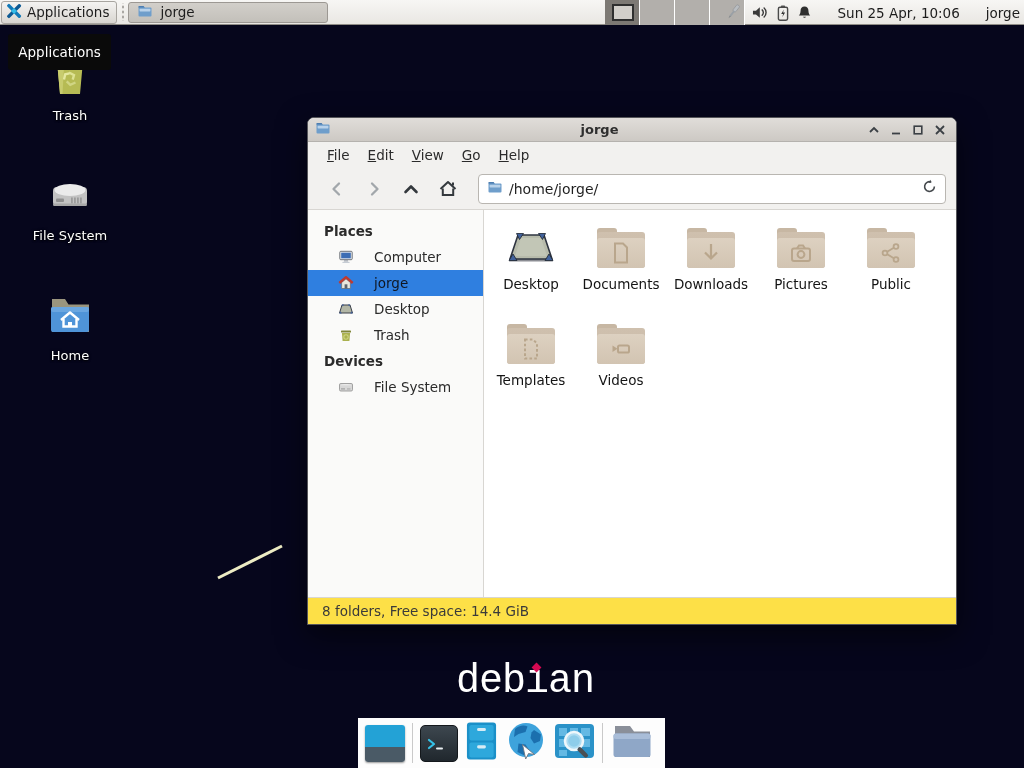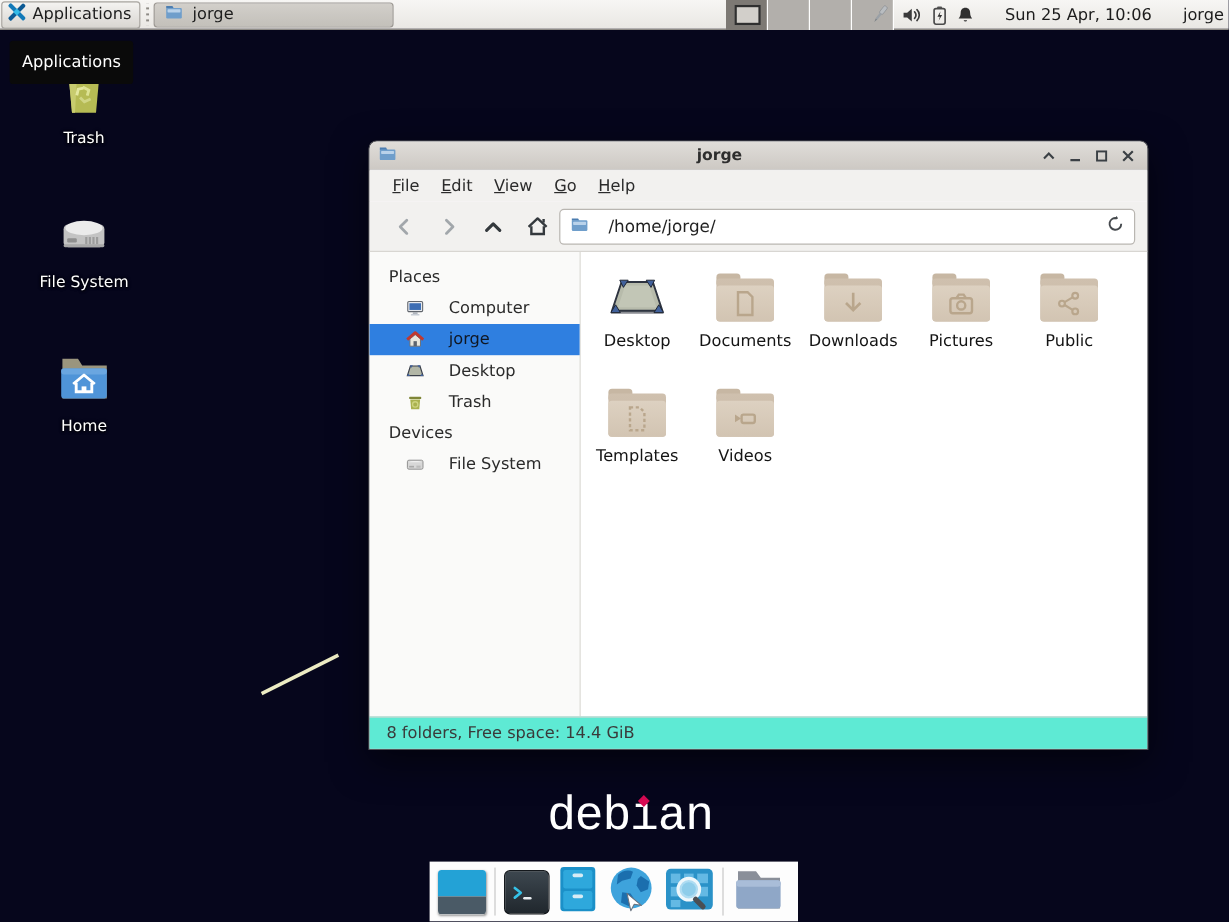--- a/index.html
+++ b/index.html
@@ -57,43 +57,43 @@
   .titlebar { height:24px; background:linear-gradient(#e0ddd9,#cdc9c4); border-radius:6px 6px 0 0;
               display:flex; align-items:center; padding:0 10px 0 7px; border-bottom:1px solid #b5b2ae; }
   .titlebar .title { flex:1; text-align:center; font-size:13px; font-weight:bold; color:#2e2e2e; }
   .win-controls { display:flex; align-items:center; gap:10px; }
   .win-controls span { display:flex; }
   .menubar { height:26px; background:#f2f1ef; display:flex; align-items:center; padding-left:10px; }
   .menubar .mitem { padding:3px 9px; font-size:13.5px; color:#2b2b2b; border-radius:2px; }
   .toolbar { height:42px; background:#f2f1ef; border-bottom:1px solid #d8d6d2;
              display:flex; align-items:center; padding:0 10px; }
   .navbtn { width:37px; height:32px; display:flex; align-items:center; justify-content:center; border-radius:3px; }
-  .pathbar { flex:1; height:30px; margin-left:0; background:#fff; border:1px solid #b9b6b1;
-             border-radius:4px; display:flex; align-items:center; padding:0 8px; gap:16px; }
+  .pathbar { flex:1; height:30px; margin-left:12px; background:#fff; border:1px solid #b9b6b1;
+             border-radius:4px; display:flex; align-items:center; padding:0 8px; gap:6px; }
   .pathbar .ptext { flex:1; font-size:14px; color:#1f1f1f; }
   .content { flex:1; display:flex; min-height:0; }
   .sidebar { width:176px; background:#fafaf9; border-right:1px solid #d8d6d2; padding-top:8px; }
-  .side-header { font-size:13.5px; font-weight:normal; color:#2b2b2b; padding:5px 0 5px 16px; }
+  .side-header { font-size:13.5px; font-weight:bold; color:#2b2b2b; padding:5px 0 5px 16px; }
   .side-item { height:26px; display:flex; align-items:center; gap:20px; padding-left:30px;
                font-size:13.5px; color:#2b2b2b; }
   .side-item.selected { background:var(--sel,#2f7fe0); color:#101722; }
   .side-item .si { display:flex; width:16px; justify-content:center; }
   .files { flex:1; background:#fff; padding:10px 0 0 2px; display:grid;
            grid-template-columns:repeat(5,90px); grid-auto-rows:96px; align-content:start; }
   .fcell { display:flex; flex-direction:column; align-items:center; padding-top:8px; gap:8px; }
   .fcell .flbl { font-size:13.5px; color:#141414; white-space:nowrap; }
   .bigfolder { position:relative; width:48px; height:40px; }
   .bigfolder .tab { position:absolute; left:0; top:0; width:20px; height:9px;
                     background:#c7b7a3; border-radius:3px 3px 0 0; }
   .bigfolder .body { position:absolute; left:0; top:4px; width:48px; height:36px;
                      background:linear-gradient(#cfc0ae,#c9baa7); border-radius:3px; }
   .bigfolder .front { position:absolute; left:0; top:10px; width:48px; height:30px;
                       background:linear-gradient(#ddd1c1,#d2c4b2); border-radius:3px; }
   .bigfolder svg.glyph { position:absolute; left:50%; top:13px; transform:translateX(-50%); }
-  .statusbar { height:27px; background:#5eead4; border-top:1px solid #d8d6d2;
+  .statusbar { height:27px; background:#fde047; border-top:1px solid #d8d6d2;
                display:flex; align-items:center; padding-left:14px; font-size:13.5px; color:#3a3a3a; }
 
   
   .dock { position:absolute; left:358px; bottom:0; width:307px; height:50px; background:#fdfdfd;
           display:flex; align-items:center; gap:7px; padding:0 7px; z-index:30; }
   .dock .sep { width:1px; height:40px; background:#c9c9c9; }
   .dock-item { display:flex; align-items:center; justify-content:center; }
   .show-desktop { width:40px; height:37px; border-radius:3px; overflow:hidden;
                   box-shadow:0 1px 2px rgba(0,0,0,.4), inset 0 0 0 2px #fff; }
   .show-desktop .t { height:22px; background:#23a2d6; }

